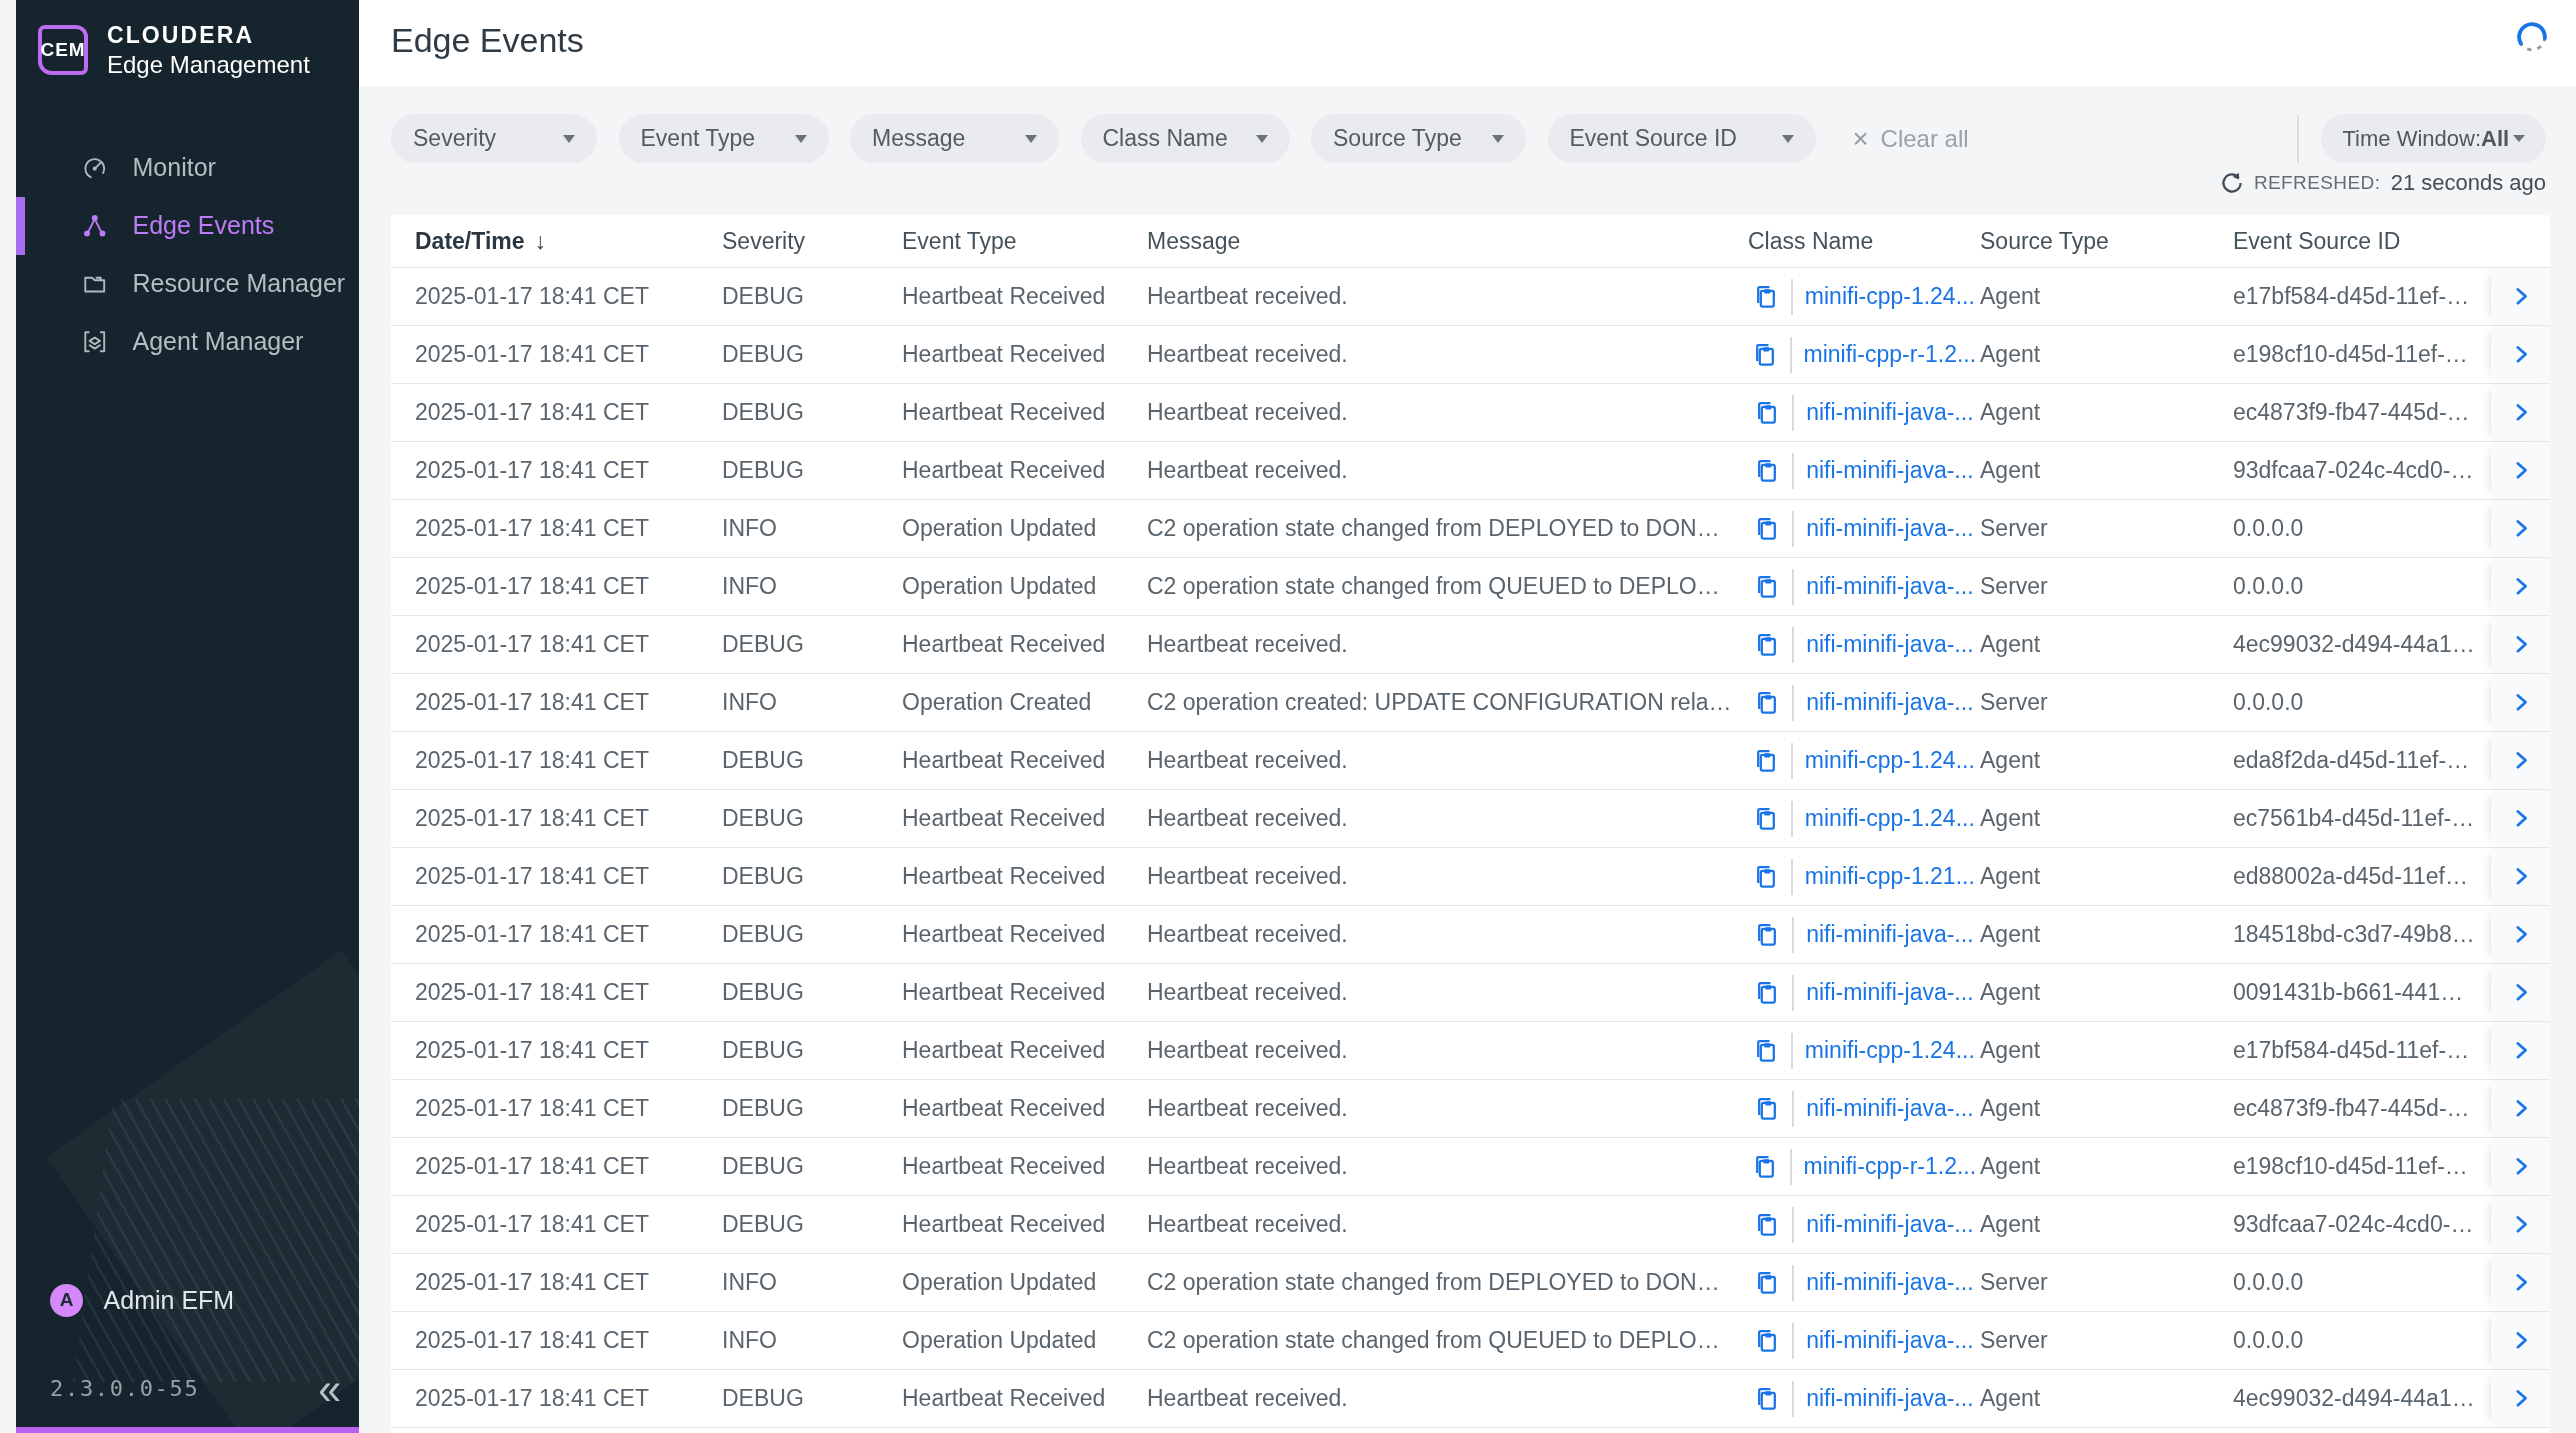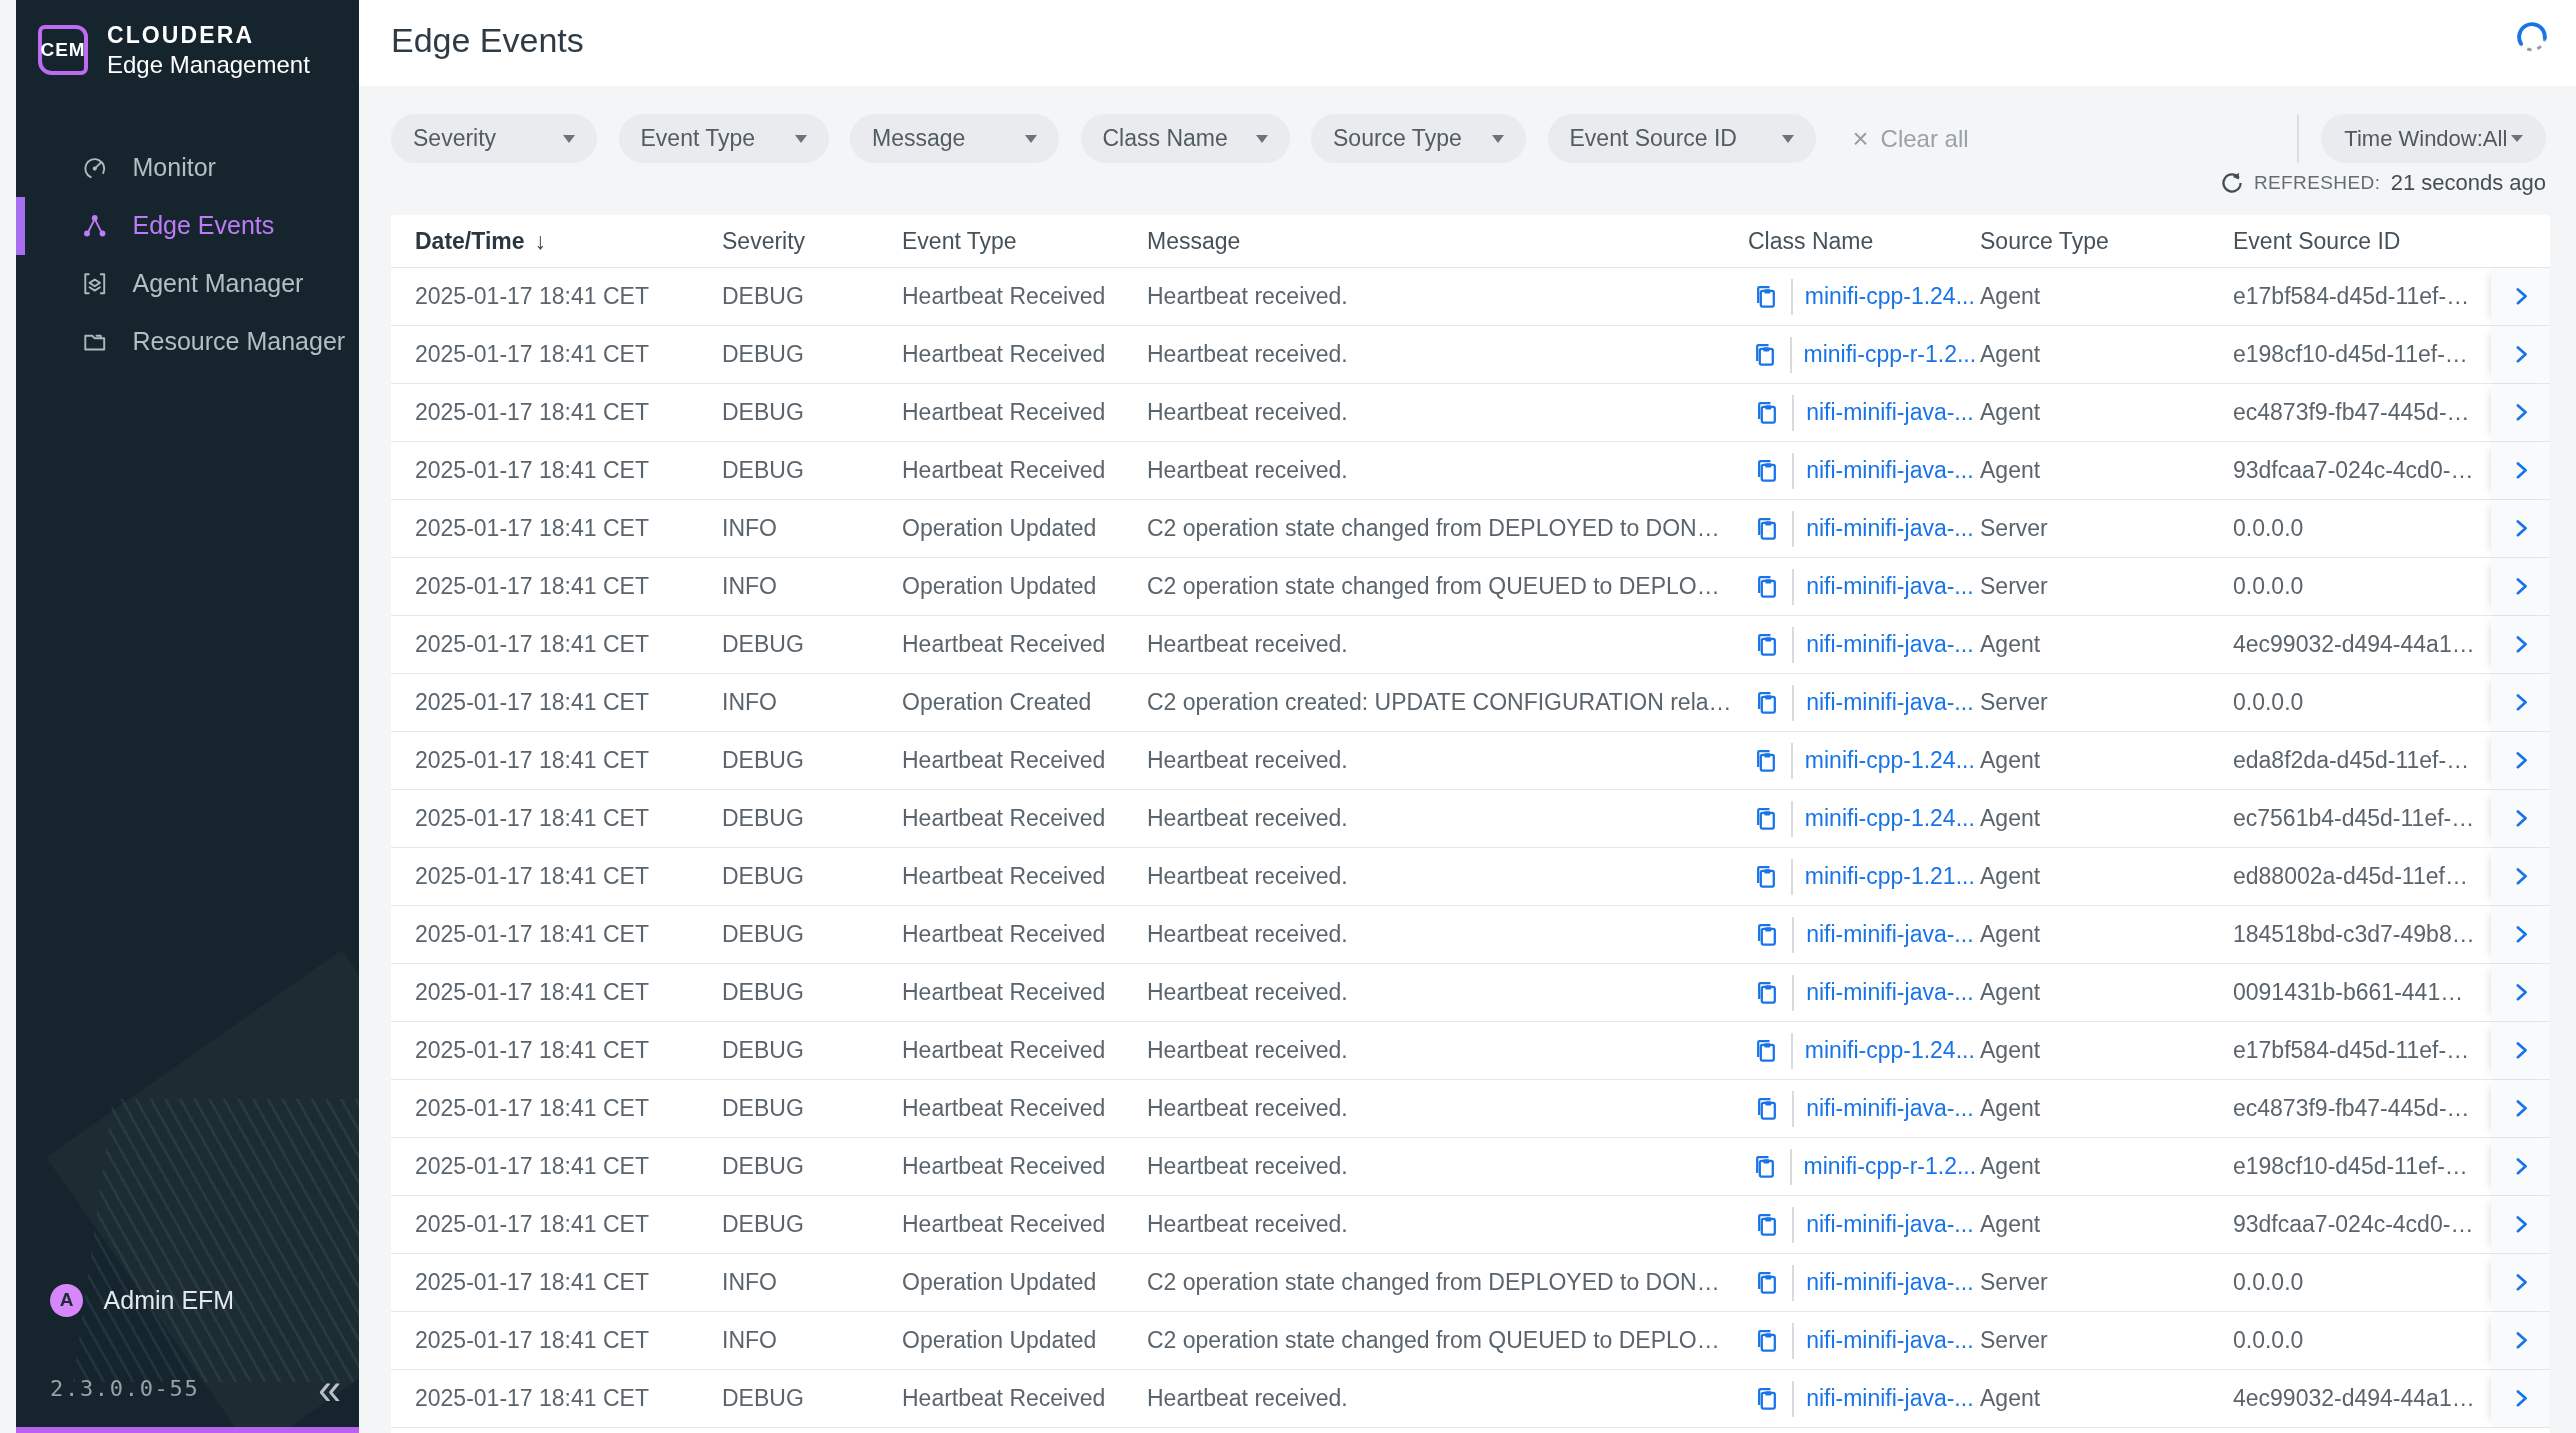--- a/index.html
+++ b/index.html
@@ -63,21 +63,21 @@
   .pill.w1{width:206px}.pill.w2{width:210px}.pill.w3{width:209px}
   .pill.w4{width:209px}.pill.w5{width:215px}.pill.w6{width:268px}
   .clear-all { display:flex; align-items:center; gap:12px; margin-left:15.5px;
     color:#98a2a8; font-size:24px; cursor:pointer; }
   .clear-x { font-size:27.5px; line-height:24px; color:#939ea4; }
   .right-group { margin-left:auto; display:flex; align-items:center; }
   .vdivider { width:1.7px; height:48px; background:#d9dde0; margin-right:22px; }
   .time-pill { height:49px; min-width:225px; background:#e9ebee; border-radius:25px;
     display:flex; align-items:center; justify-content:center; gap:0;
     font-size:22px; color:#4e585e; cursor:pointer; padding:0 20.6px; }
-  .time-pill b { font-weight:normal; }
+  .time-pill b { font-weight:bold; }
   .time-pill .caret { border-left-width:6px; border-right-width:6px; border-top-width:7.7px; margin-left:3.4px; }
 
   
   .refreshed { position:absolute; right:30px; top:84px; display:flex; align-items:center; gap:10.3px; }
   .refreshed .label { font-size:19px; color:#626d74; letter-spacing:0.4px; }
   .refreshed .value { font-size:22px; color:#424d55; }
 
   
   .table-card { position:absolute; left:32px; right:26px; top:129px; bottom:0;
     background:#ffffff; border-radius:3.4px 3.4px 0 0; overflow:hidden; }
@@ -136,34 +136,34 @@
         <line class="ic" x1="16" y1="8" x2="24" y2="24"></line>
         <circle cx="16" cy="7" r="3.4" fill="#aeb9be" class="dot"></circle>
         <circle cx="7" cy="25" r="3.4" fill="#aeb9be" class="dot"></circle>
         <circle cx="25" cy="25" r="3.4" fill="#aeb9be" class="dot"></circle>
       </svg>
       <span>Edge Events</span>
     </div>
     <div class="nav-item">
 
       <svg viewBox="0 0 32 32">
+        <path class="ic" d="M5 9 H13 L16 12 H27 V25 H5 Z"></path>
+        <path class="ic" d="M23 12 V9 H18"></path>
+      </svg>
+      <span>Resource Manager</span>
+    </div>
+    <div class="nav-item">
+
+      <svg viewBox="0 0 32 32">
         <path class="ic" d="M9 5 H5 V27 H9"></path>
         <path class="ic" d="M23 5 H27 V27 H23"></path>
         <path class="ic" d="M10 15 L16 11 L22 15 L16 19 Z"></path>
         <path class="ic" d="M10 20 L16 24 L22 20"></path>
       </svg>
       <span>Agent Manager</span>
-    </div>
-    <div class="nav-item">
-
-      <svg viewBox="0 0 32 32">
-        <path class="ic" d="M5 9 H13 L16 12 H27 V25 H5 Z"></path>
-        <path class="ic" d="M23 12 V9 H18"></path>
-      </svg>
-      <span>Resource Manager</span>
     </div>
   </nav>
 
   <div class="side-bottom">
     <div class="user-row">
       <div class="avatar">A</div>
       <div class="user-name">Admin EFM</div>
     </div>
     <div class="version-row">
       <span class="version">2.3.0.0-55</span>

